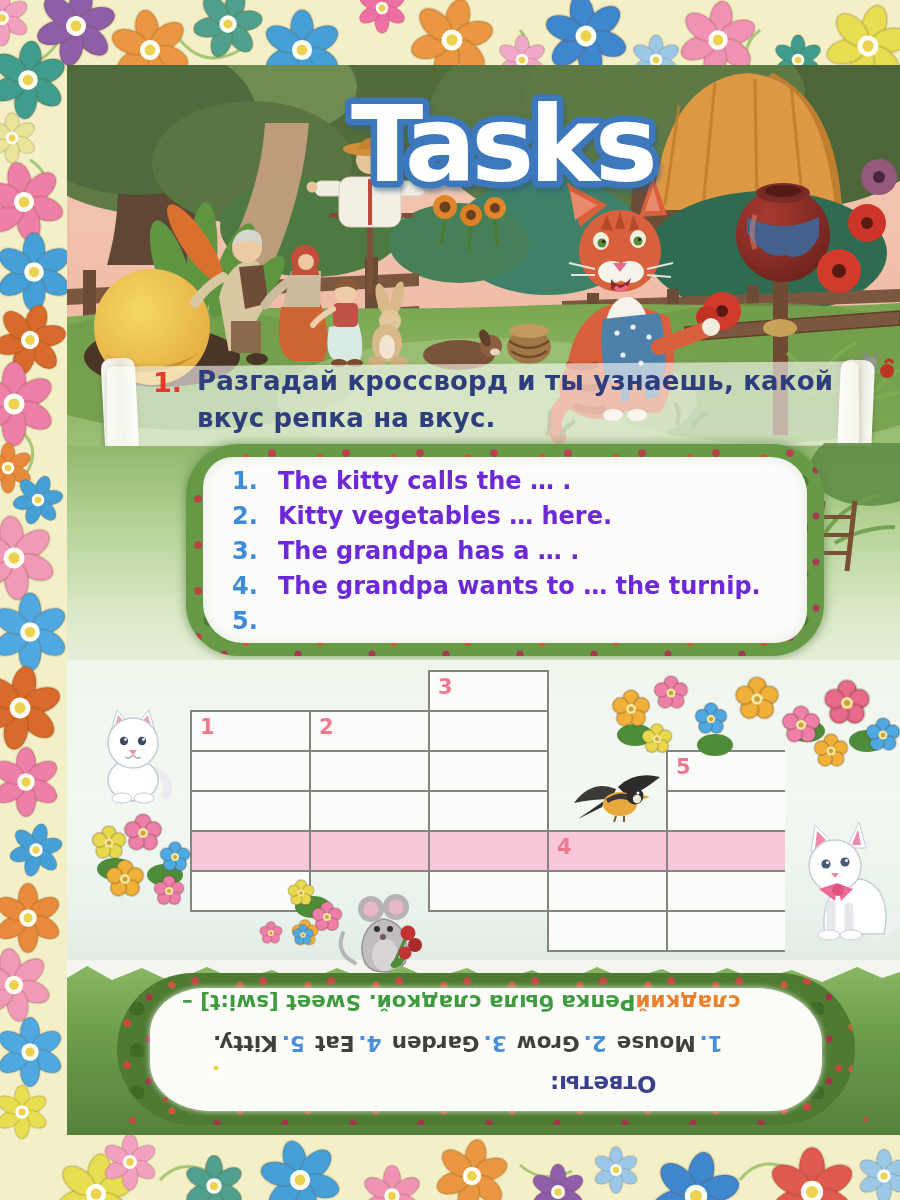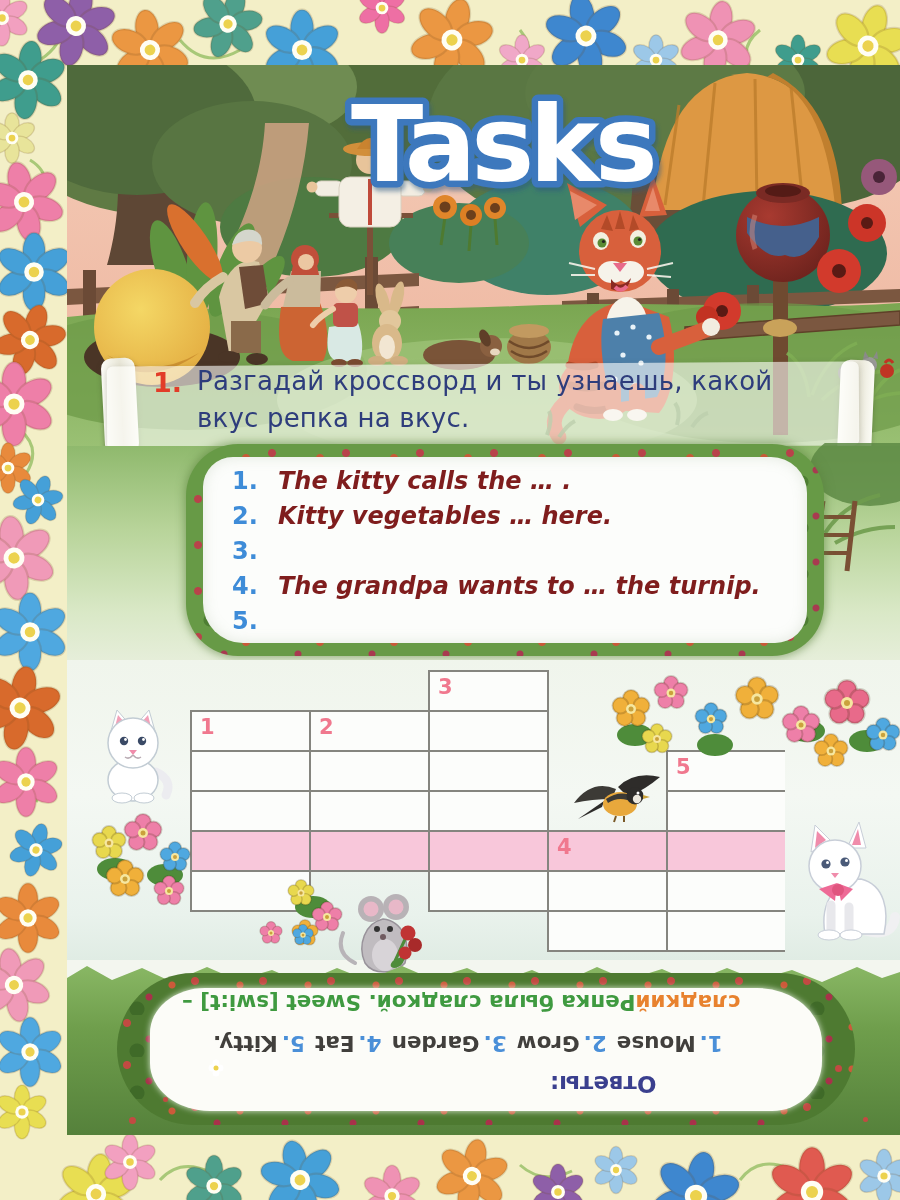--- a/index.html
+++ b/index.html
@@ -4,30 +4,30 @@
 <style>
   html,body{margin:0;padding:0;}
   body{width:900px;height:1200px;position:relative;font-family:"DejaVu Sans",sans-serif;overflow:hidden;background:#f3efc7;}
   .abs{position:absolute;}
   #border-art{position:absolute;left:0;top:0;width:900px;height:1200px;pointer-events:none;}
   #content{position:absolute;left:67px;top:65px;width:833px;height:1070px;background:#f3f6ef;overflow:hidden;}
   
   .banner-strip{position:absolute;left:40px;top:299px;width:752px;height:84px;background:rgba(253,253,250,.6);border-radius:6px;box-shadow:0 2px 6px rgba(60,60,40,.25);transform:rotate(-.4deg);}
   .banner-roll{position:absolute;width:34px;height:96px;background:linear-gradient(90deg,#fdfdf8,#e9e7d8 55%,#fbfbf5);border-radius:10px;box-shadow:0 2px 5px rgba(60,60,40,.35);}
   .banner-num{position:absolute;left:86px;top:302px;font-size:27px;font-weight:bold;color:#e23c28;}
-  .banner-line{position:absolute;left:130px;font-size:26px;font-weight:normal;color:#2e3d7c;letter-spacing:.2px;white-space:nowrap;}
+  .banner-line{position:absolute;left:130px;font-size:26px;font-weight:bold;color:#2e3d7c;letter-spacing:.2px;white-space:nowrap;}
   
   .green-zone{position:absolute;left:0;top:381px;width:833px;height:300px;background:linear-gradient(180deg,#8fb96d 0%,#b8d49a 28%,#d9e8c6 55%,#eef2e6 82%,#f0f5ef 100%);}
   
   .clue-hedge{position:absolute;left:119px;top:379px;width:638px;height:212px;border-radius:52px;background-color:#679a46;background-image:radial-gradient(circle at 12px 9px,#b8434a 3.5px,transparent 4.5px),radial-gradient(circle at 38px 26px,#a83a50 3px,transparent 4px),radial-gradient(circle at 60px 14px,#c75a38 3.5px,transparent 4.5px),radial-gradient(circle at 24px 38px,#4e7e33 6px,transparent 7px);background-size:74px 46px;box-shadow:0 0 8px 2px rgba(90,130,60,.55);}
   .clue-white{position:absolute;left:136px;top:392px;width:604px;height:186px;border-radius:30px 36px 32px 40px;background:#fcfdfb;box-shadow:inset 0 0 14px rgba(150,170,140,.25);}
   .clue-list{position:absolute;left:165px;top:398px;width:560px;}
   .clue-row{height:35.2px;display:flex;align-items:center;font-weight:bold;font-size:24px;}
   .clue-row .num{color:#3e8cd8;width:46px;flex:0 0 46px;}
-  .clue-row .txt{color:#7f1d1d;white-space:nowrap;font-style:italic;}
+  .clue-row .txt{color:#6d28d9;white-space:nowrap;}
   
   .xzone{position:absolute;left:0;top:595px;width:833px;height:300px;background:linear-gradient(180deg,#f0f5ec 0%,#f4f8f3 45%,#e9f2ec 85%,#e0ece4 100%);}
   
   .grass{position:absolute;left:0;top:893px;width:833px;height:177px;background:linear-gradient(180deg,#8cba67 0%,#6f9e4c 40%,#55813b 100%);clip-path:polygon(0 20px,20px 8px,45px 22px,75px 10px,105px 24px,140px 9px,170px 22px,205px 12px,235px 25px,270px 10px,300px 22px,335px 8px,365px 21px,400px 10px,430px 24px,465px 12px,495px 25px,530px 9px,560px 22px,595px 11px,625px 24px,660px 10px,690px 22px,725px 12px,755px 24px,790px 9px,815px 20px,833px 14px,833px 177px,0 177px);}
   .hedge{position:absolute;left:50px;top:908px;width:738px;height:152px;border-radius:85px;background-color:#4e7a31;background-image:radial-gradient(circle at 10px 8px,#c24a42 3.5px,transparent 4.5px),radial-gradient(circle at 32px 24px,#a8324a 3px,transparent 4px),radial-gradient(circle at 55px 12px,#cc5a3a 3px,transparent 4px),radial-gradient(circle at 20px 36px,#3f6a28 7px,transparent 8px);background-size:68px 42px;}
   .answer-blob{position:absolute;left:83px;top:923px;width:672px;height:123px;background:#fcfcf8;border-radius:55px 65px 50px 60px / 45px 55px 50px 48px;box-shadow:0 0 6px rgba(240,250,235,.9);}
   .flip{display:inline-block;transform:rotate(180deg);white-space:nowrap;font-weight:bold;font-size:21.5px;}
   .ans-heading{color:#3a3f8e;font-size:23px;}
   .ans-num{color:#4a8fd8;margin:0 4px 0 10px;}
   .ans-word{color:#413f3c;}
@@ -394,20 +394,21 @@
       <div class="clue-row">
         <span class="num">1.</span>
         <span class="txt">The kitty calls the … .</span>
       </div>
       <div class="clue-row">
         <span class="num">2.</span>
         <span class="txt">Kitty vegetables … here.</span>
       </div>
       <div class="clue-row">
         <span class="num">3.</span>
+        <span class="txt">The grandpa has a … .</span>
       </div>
       <div class="clue-row">
         <span class="num">4.</span>
         <span class="txt">The grandpa wants to … the turnip.</span>
       </div>
       <div class="clue-row">
         <span class="num">5.</span>
       </div>
     </div>
 

